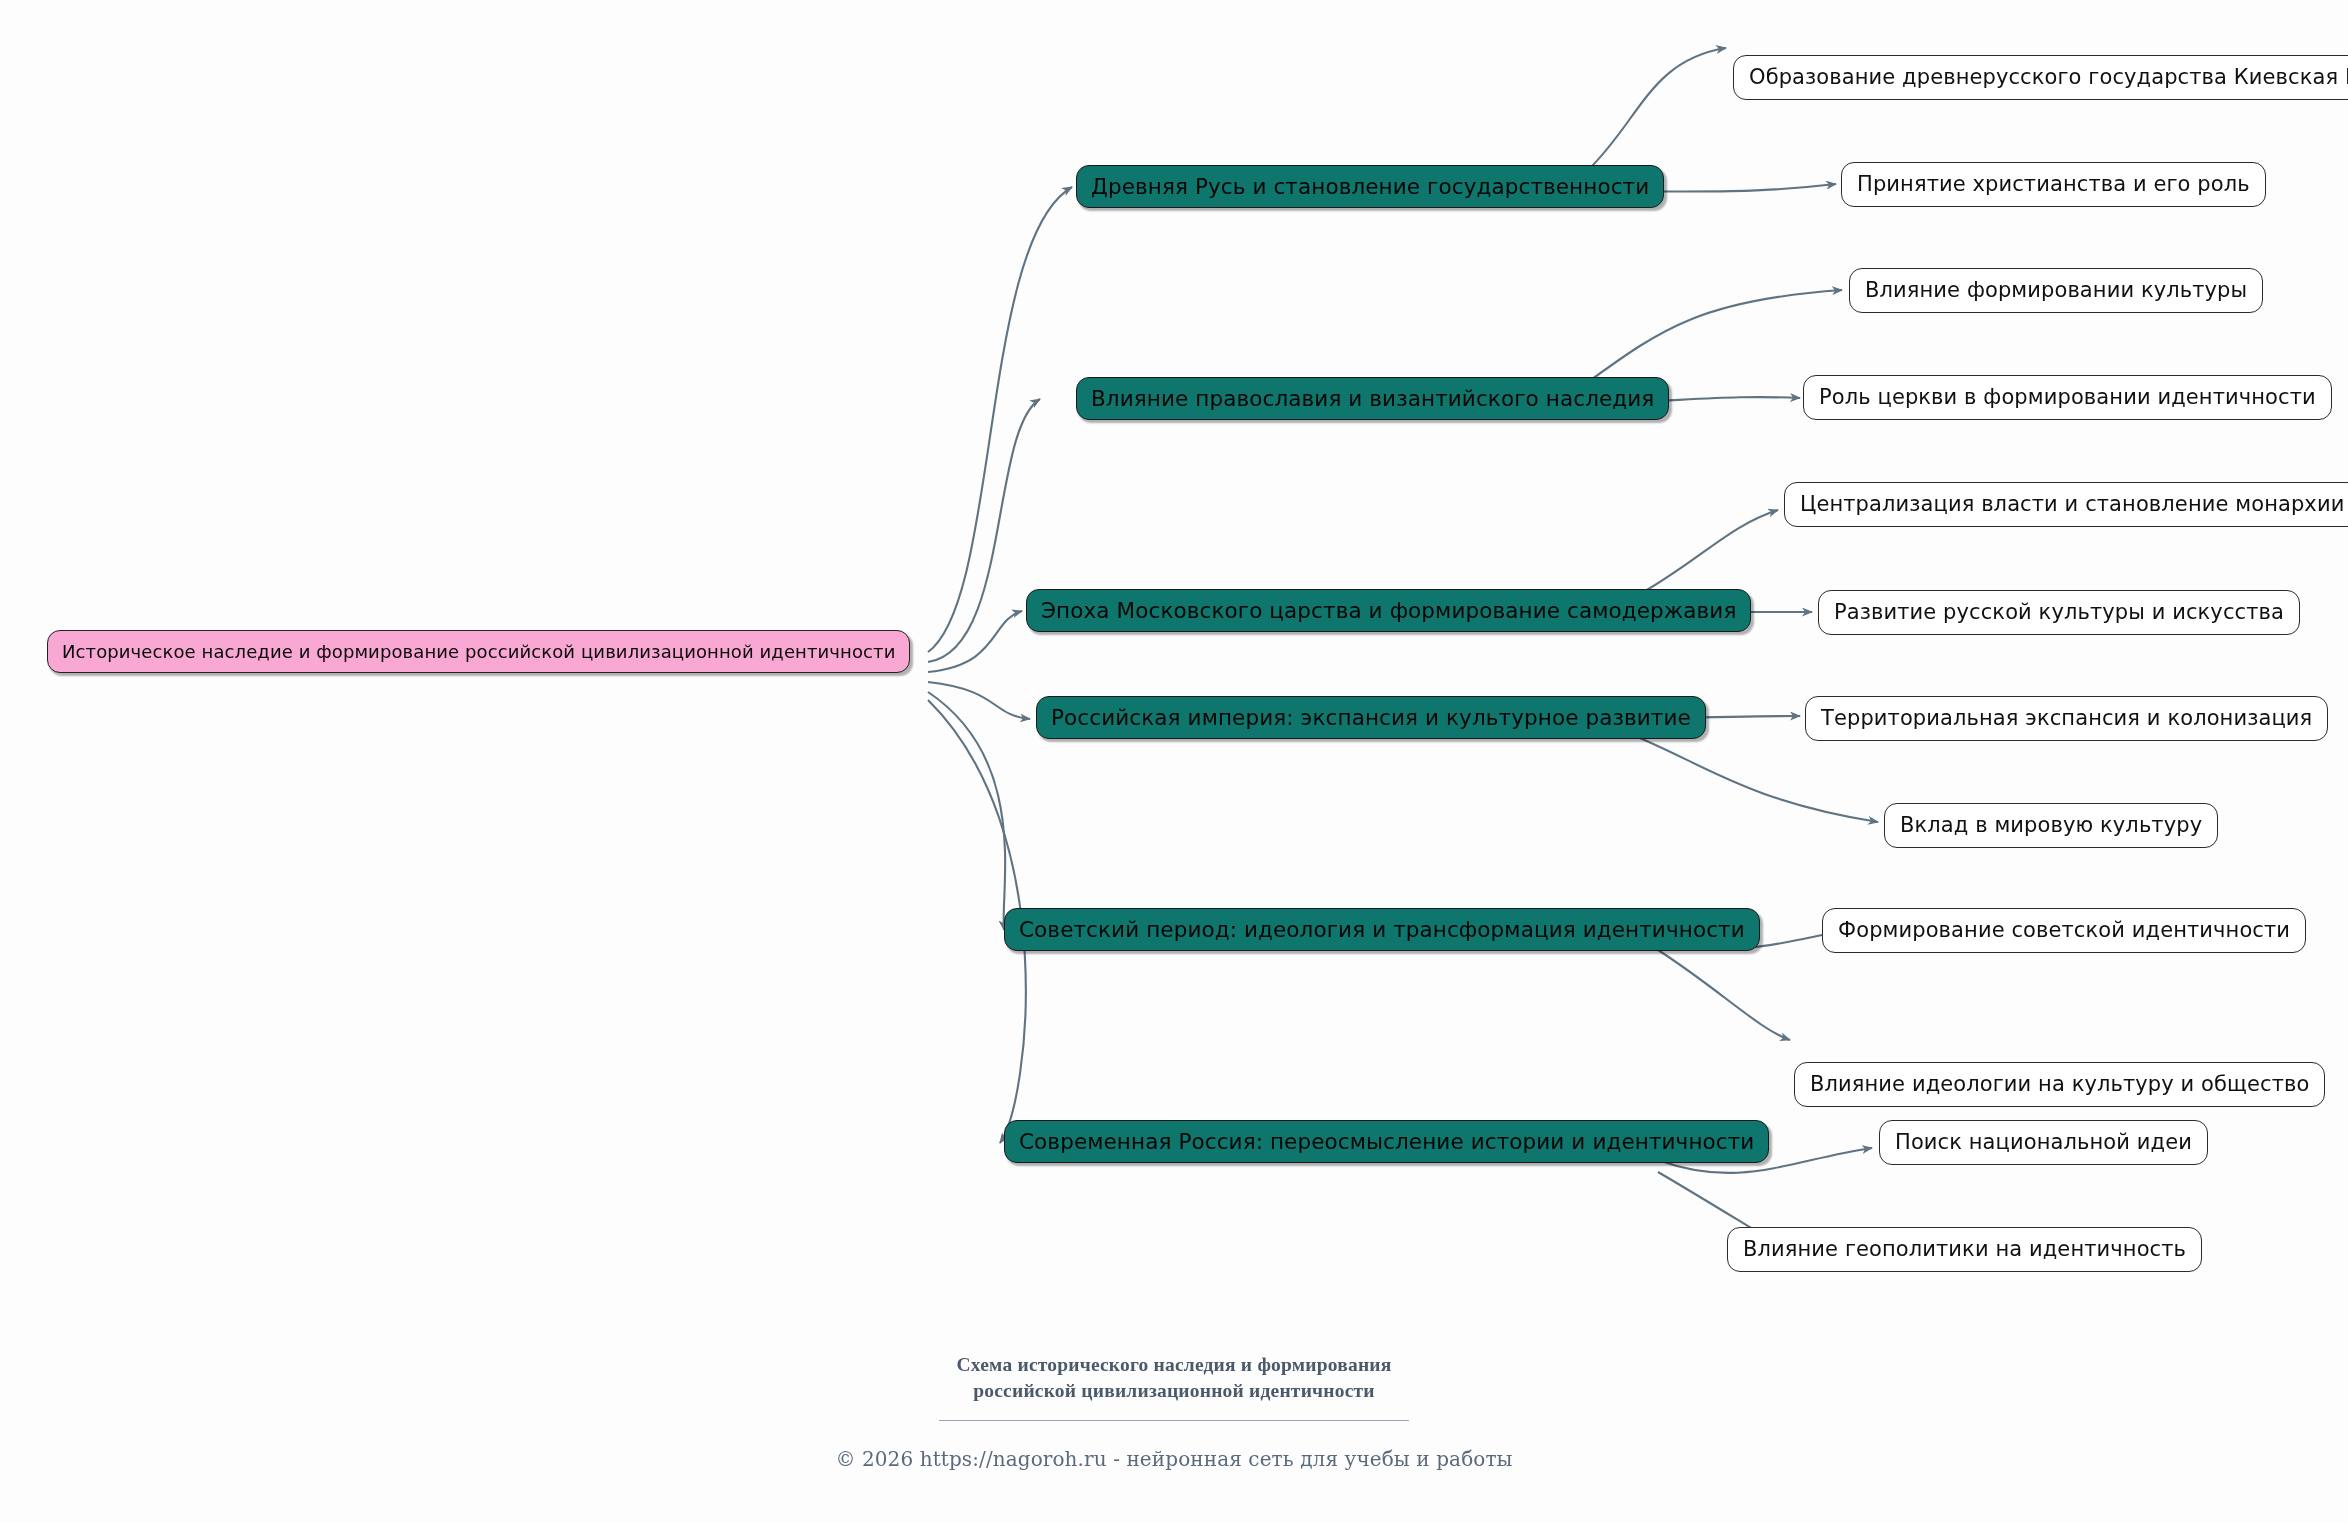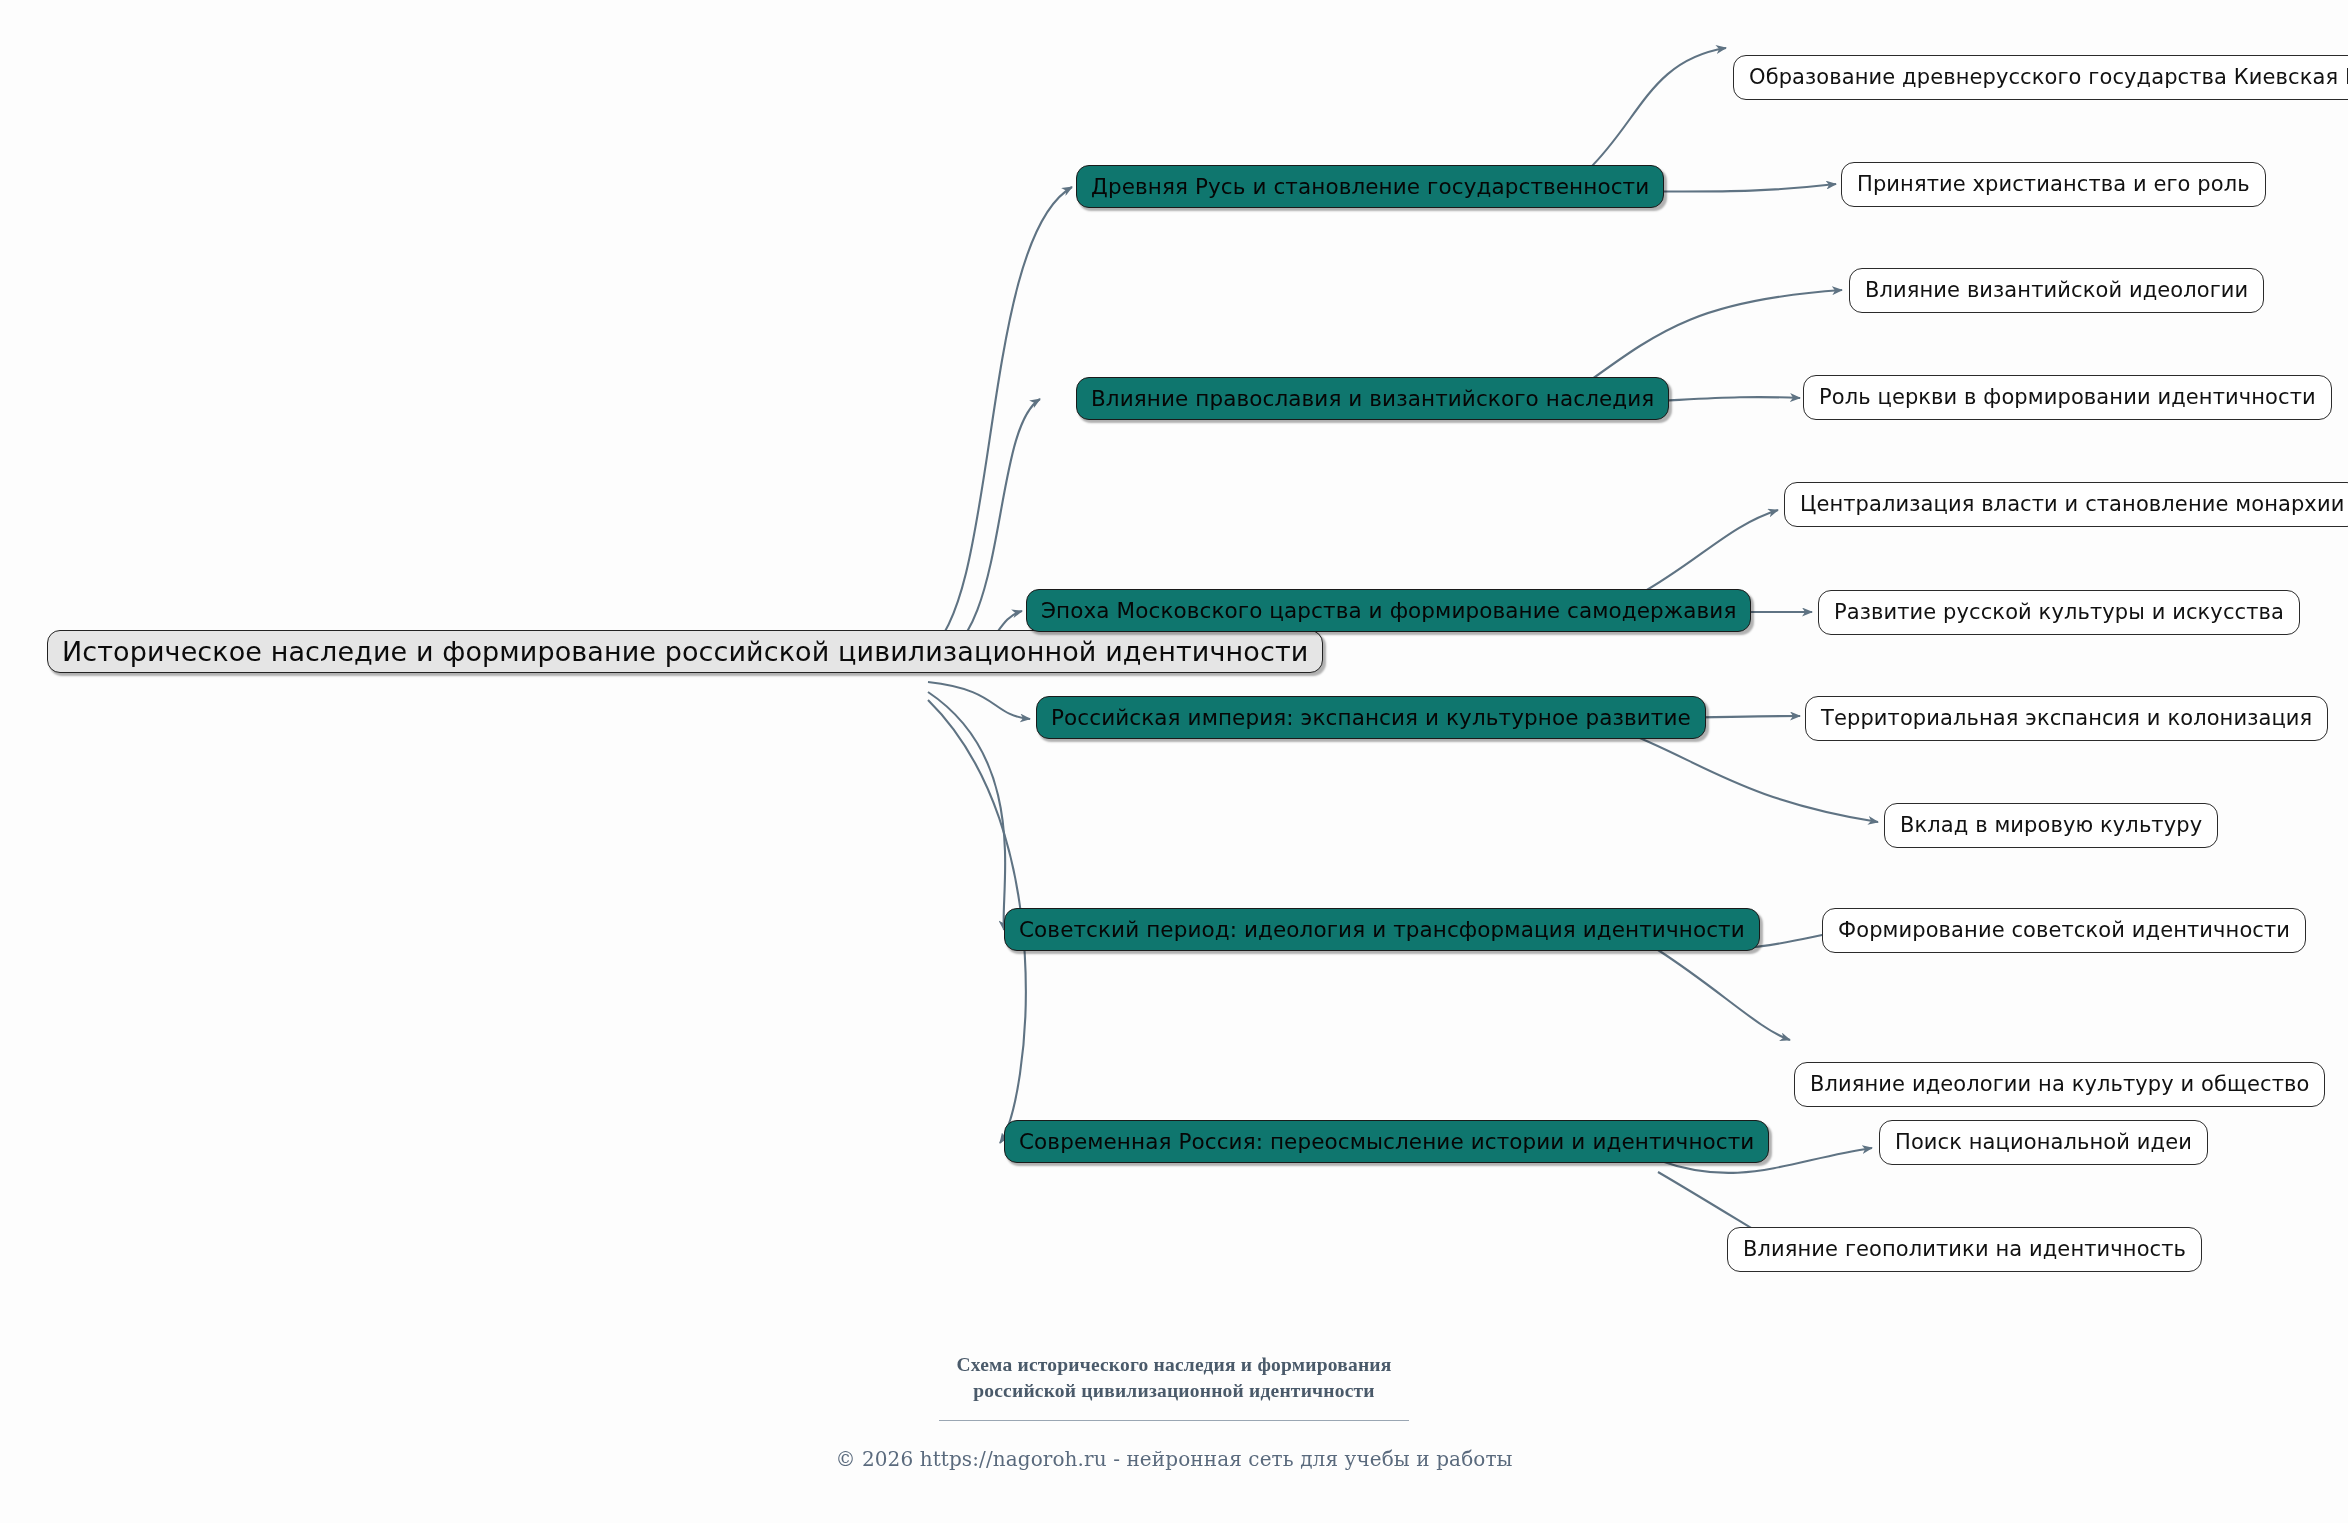--- a/index.html
+++ b/index.html
@@ -24,25 +24,25 @@
   .node {
     position: absolute;
     display: flex;
     align-items: center;
     justify-content: flex-start;
     white-space: nowrap;
     line-height: 1;
     letter-spacing: 0.1px;
   }
   .node-root {
-    background: #e5e5e5;
+    background: #f9a8d4;
     border: 1.6px solid #222222;
     border-radius: 13px;
     color: #0b0b0b;
-    font-size: 27px;
+    font-size: 18px;
     padding: 0 14px;
     box-shadow: 2.5px 3px 2px rgba(0,0,0,0.30);
     height: 43px;
   }
   .node-branch {
     background: #0f766e;
     border: 1.6px solid #1a1a1a;
     border-radius: 13px;
     color: #060606;
     font-size: 21.5px;
@@ -138,21 +138,21 @@
     <span>Образование древнерусского государства Киевская Русь</span>
   </div>
   <div class="node node-leaf" style="left:1841px; top:162px;">
     <span>Принятие христианства и его роль</span>
   </div>
 
   <div class="node node-branch" style="left:1076px; top:377px;">
     <span>Влияние православия и византийского наследия</span>
   </div>
   <div class="node node-leaf" style="left:1849px; top:268px;">
-    <span>Влияние византийской идеологии</span>
+    <span>Влияние формировании культуры</span>
   </div>
   <div class="node node-leaf" style="left:1803px; top:375px;">
     <span>Роль церкви в формировании идентичности</span>
   </div>
 
   <div class="node node-branch" style="left:1026px; top:589px;">
     <span>Эпоха Московского царства и формирование самодержавия</span>
   </div>
   <div class="node node-leaf" style="left:1784px; top:482px;">
     <span>Централизация власти и становление монархии</span>

